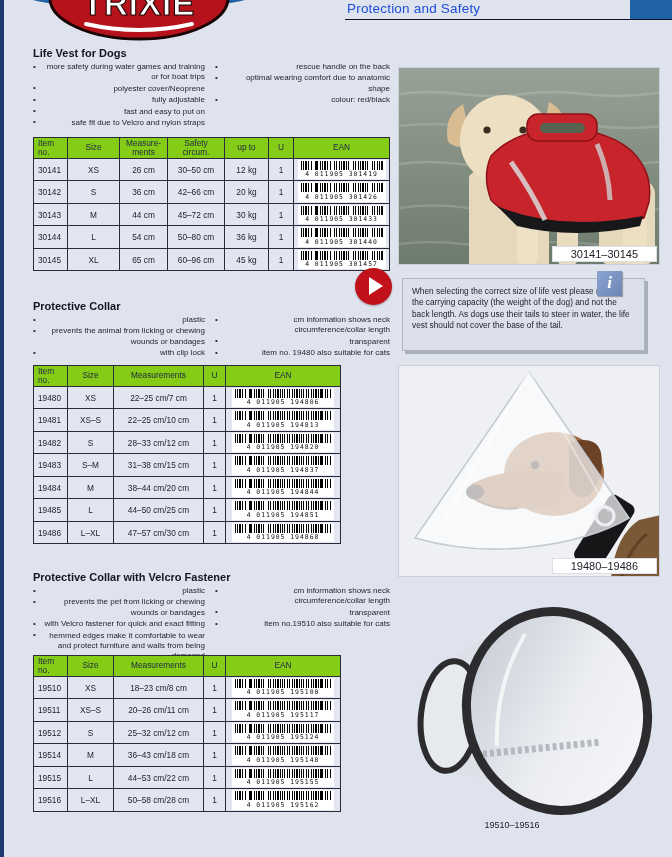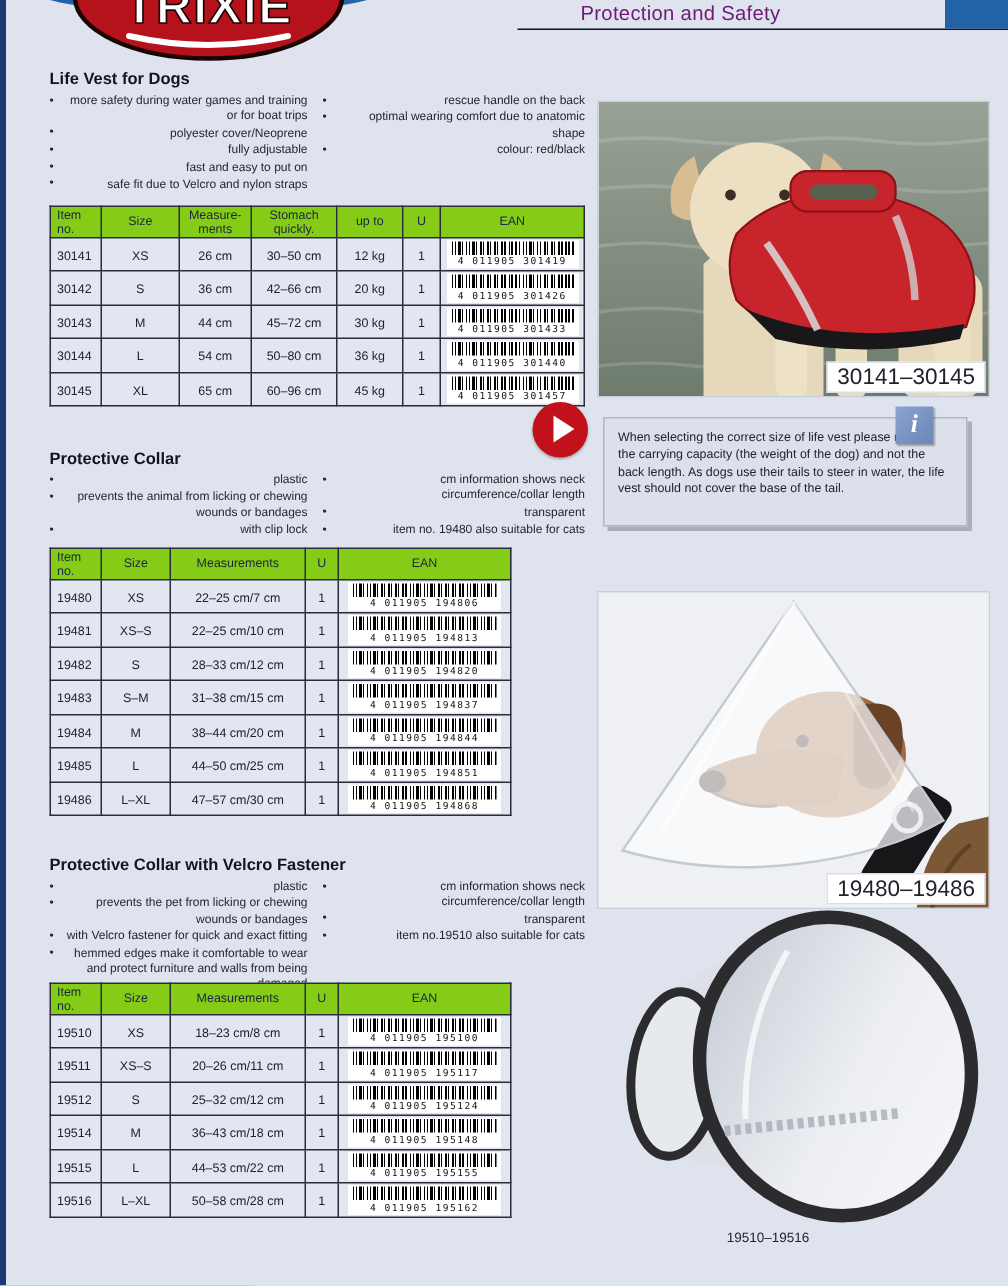--- a/index.html
+++ b/index.html
@@ -8,21 +8,21 @@
     position:relative; width:672px; height:857px; margin:0 auto;
     background:#dee3ee; overflow:hidden;
     font-family:"Liberation Sans", sans-serif; color:#1b1c28;
   }
   .left-strip { position:absolute; left:0; top:0; width:4px; height:857px; background:#1c3a72; }
 
   
   .logo-wrap { position:absolute; left:24px; top:0; width:236px; height:54px; overflow:hidden; }
   .header-title {
     position:absolute; left:347px; top:1px; width:270px;
-    font-size:13.5px; color:#701a75; letter-spacing:0.2px;margin-left:40px;
+    font-size:13.5px; color:#1d4ed8; letter-spacing:0.2px;
   }
   .header-rule { position:absolute; left:345px; top:19px; width:327px; border-top:1.6px solid #10102a; }
   .header-block { position:absolute; left:630px; top:0; width:42px; height:19px; background:#2263a8; }
 
   
   .section-title { position:absolute; font-size:11px; font-weight:bold; color:#14141e; }
   .bullets { position:absolute; display:flex; width:357px; font-size:8px; line-height:1.3; color:#26262e;text-align:right; }
   .bullets ul { list-style:none; }
   .bullets ul.bl { width:172px; margin-right:10px; }
   .bullets ul.br { flex:1; }
@@ -55,21 +55,21 @@
   }
   .barcode .bnum {
     font-family:"DejaVu Sans Mono", monospace; font-size:6.4px; letter-spacing:1px;
     color:#111; text-align:center; white-space:nowrap; padding:0.5px 0 1px 0;
   }
 
   
   .photo { position:absolute; overflow:hidden; border:1px solid #c9cfdc; background:#edeff3; }
   .photo-caption {
     position:absolute; right:2px; bottom:2px; background:#fff; color:#22222c;
-    font-size:15px; padding:1px 6px; border:0.5px solid #dcdfe6;
+    font-size:11px; padding:1px 18px; border:0.5px solid #dcdfe6;
   }
   .caption-plain { position:absolute; font-size:9px; color:#22222c; text-align:center; }
 
   .play-btn {
     position:absolute; left:355px; top:268px; width:37px; height:37px; border-radius:50%;
     background:#c1121c; box-shadow:0 1px 2px rgba(40,20,20,0.35); cursor:pointer;
   }
   .play-btn .tri {
     position:absolute; left:14px; top:9px; width:0; height:0;
     border-left:14px solid #fff; border-top:9.5px solid transparent; border-bottom:9.5px solid transparent;
@@ -119,21 +119,21 @@
         <li>optimal wearing comfort due to anatomic shape</li>
         <li>colour: red/black</li>
       </ul>
   </div>
   <table class="t-wide" style="left:33px; top:137px;">
       <thead>
         <tr>
           <th>Item no.</th>
           <th>Size</th>
           <th>Measure-ments</th>
-          <th>Stomach quickly.</th>
+          <th>Safety circum.</th>
           <th>up to</th>
           <th>U</th>
           <th>EAN</th>
         </tr>
       </thead>
       <tbody>
         <tr>
           <td>30141</td>
           <td>XS</td>
           <td>26 cm</td>
@@ -459,21 +459,21 @@
         <path d="M112,94 q20,28 34,58" stroke="#d9d9d9" stroke-width="5" fill="none" opacity="0.85"></path>
         <path d="M198,76 q12,28 13,56" stroke="#cfcfcf" stroke-width="5" fill="none" opacity="0.8"></path>
       </g>
     </svg>
     <div class="photo-caption">30141–30145</div>
   </div>
 
   <div class="info-box">When selecting the correct size of life vest please refer to the carrying capacity (the weight of the dog) and not the back length. As dogs use their tails to steer in water, the life vest should not cover the base of the tail.</div>
   <div class="info-icon">i</div>
 
-  <div class="photo" style="left:398px; top:365px; width:262px; height:212px;margin-top:29px;">
+  <div class="photo" style="left:398px; top:365px; width:262px; height:212px;">
     <svg width="262" height="212" viewBox="0 0 262 212">
       <rect width="262" height="212" fill="#eef0f4"></rect>
       <g>
         <path d="M212,212 q4,-42 28,-58 l22,-5 l0,63 z" fill="#7c5936"></path>
         <path d="M222,212 q8,-30 26,-44" stroke="#5f4226" stroke-width="3" fill="none"></path>
         <ellipse cx="155" cy="108" rx="50" ry="42" fill="#a06b42"></ellipse>
         <path d="M72,118 q42,-20 92,-9 l-5,30 q-50,9 -84,-5 z" fill="#946038"></path>
         <ellipse cx="76" cy="126" rx="9" ry="7.5" fill="#241a12"></ellipse>
         <path d="M77,134 q22,11 42,8" stroke="#5a3a24" stroke-width="2" fill="none"></path>
         <path d="M170,76 q28,-7 32,11 q4,24 -11,42 q-15,7 -21,-9 z" fill="#6b4226"></path>

